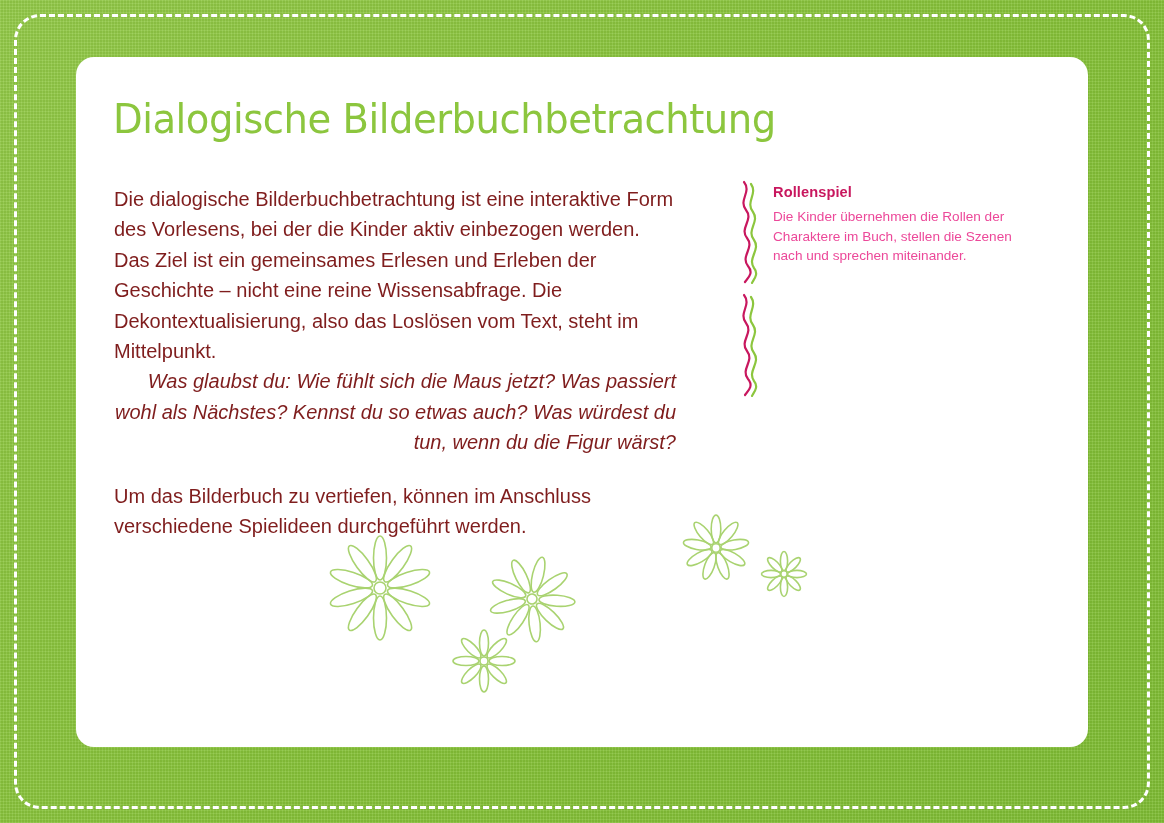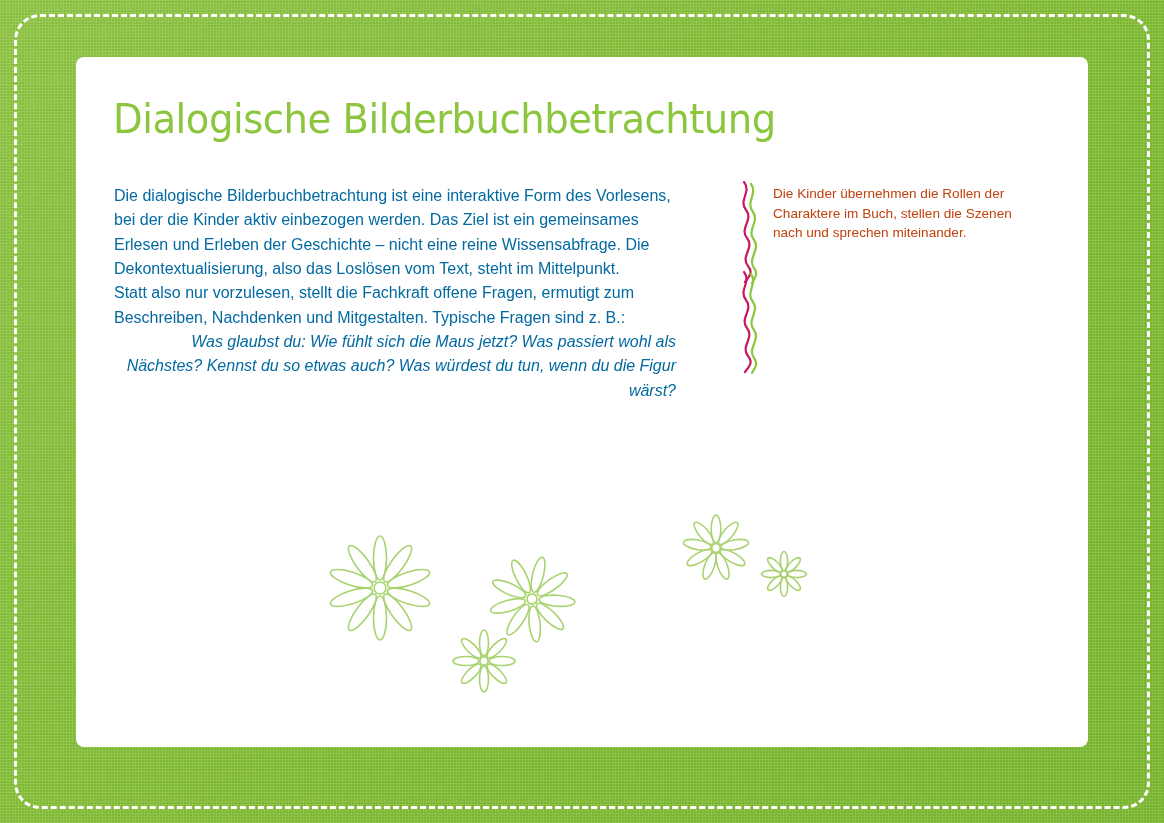--- a/index.html
+++ b/index.html
@@ -41,21 +41,21 @@
   }
 
   
   .card {
     position: absolute;
     left: 76px;
     top: 57px;
     width: 1012px;
     height: 690px;
     background: #ffffff;
-    border-radius: 8px;
+    border-radius: 18px;
     box-sizing: border-box;
     overflow: hidden;
   }
 
   
   .title {
     position: absolute;
     left: 37px;
     top: 38px;
     font-family: "DejaVu Sans", sans-serif;
@@ -67,22 +67,22 @@
     transform: scaleX(0.94);
     transform-origin: left center;
   }
 
   
   .body-col {
     position: absolute;
     left: 38px;
     top: 127px;
     width: 562px;
-    color: #0369a1;
-    font-size: 16px;
+    color: #7f1d1d;
+    font-size: 20px;
     line-height: 1.52;
   }
   .body-col p {
     margin: 0;
   }
   .body-col p.tight {
     margin: 0;
   }
   .body-col p.italic {
     font-style: italic;
@@ -112,21 +112,21 @@
     height: 104px;
   }
   .idea-title {
     color: #c8175e;
     font-weight: bold;
     font-size: 14.6px;
     margin: 0 0 7px 0;
     letter-spacing: 0.1px;
   }
   .idea-text {
-    color: #c2410c;
+    color: #ec4899;
     font-size: 13.6px;
     line-height: 1.44;
     margin: 0;
   }
 
   
   .flowers {
     position: absolute;
     left: 0;
     top: 0;
@@ -141,33 +141,34 @@
 <div class="page">
 
   <div class="stitch"></div>
 
   <div class="card">
 
     <div class="title">Dialogische Bilderbuchbetrachtung</div>
 
     <div class="body-col">
       <p class="tight">Die dialogische Bilderbuchbetrachtung ist eine interaktive Form des Vorlesens, bei der die Kinder aktiv einbezogen werden. Das Ziel ist ein gemeinsames Erlesen und Erleben der Geschichte – nicht eine reine Wissensabfrage. Die Dekontextualisierung, also das Loslösen vom Text, steht im Mittelpunkt.</p>
-      <p class="tight">Statt also nur vorzulesen, stellt die Fachkraft offene Fragen, ermutigt zum Beschreiben, Nachdenken und Mitgestalten. Typische Fragen sind z. B.:</p>
       <p class="italic">Was glaubst du: Wie fühlt sich die Maus jetzt? Was passiert wohl als Nächstes? Kennst du so etwas auch? Was würdest du tun, wenn du die Figur wärst?</p>
+      <p class="spaced-before">Um das Bilderbuch zu vertiefen, können im Anschluss verschiedene Spielideen durchgeführt werden.</p>
     </div>
 
     <div class="right-col">
 
       <div class="idea">
         <span class="idea-squiggle">
           <svg width="26" height="104" viewBox="0 0 26 104" xmlns="http://www.w3.org/2000/svg">
             <path d="M8 2 C 16 12, 2 20, 10 30 C 18 40, 3 48, 11 58 C 19 68, 4 76, 12 86 C 18 93, 12 98, 9 102" fill="none" stroke="#c8175e" stroke-width="2.2" stroke-linecap="round"></path>
             <path d="M15 4 C 22 14, 9 22, 17 32 C 24 42, 10 50, 18 60 C 25 70, 11 78, 18 88 C 23 94, 18 99, 16 103" fill="none" stroke="#8cc63e" stroke-width="2.2" stroke-linecap="round"></path>
           </svg>
         </span>
+        <p class="idea-title">Rollenspiel</p>
         <p class="idea-text">Die Kinder übernehmen die Rollen der Charaktere im Buch, stellen die Szenen nach und sprechen miteinander.</p>
       </div>
 
       <div class="idea">
         <span class="idea-squiggle">
           <svg width="26" height="104" viewBox="0 0 26 104" xmlns="http://www.w3.org/2000/svg">
             <path d="M8 2 C 16 12, 2 20, 10 30 C 18 40, 3 48, 11 58 C 19 68, 4 76, 12 86 C 18 93, 12 98, 9 102" fill="none" stroke="#c8175e" stroke-width="2.2" stroke-linecap="round"></path>
             <path d="M15 4 C 22 14, 9 22, 17 32 C 24 42, 10 50, 18 60 C 25 70, 11 78, 18 88 C 23 94, 18 99, 16 103" fill="none" stroke="#8cc63e" stroke-width="2.2" stroke-linecap="round"></path>
           </svg>
         </span>

